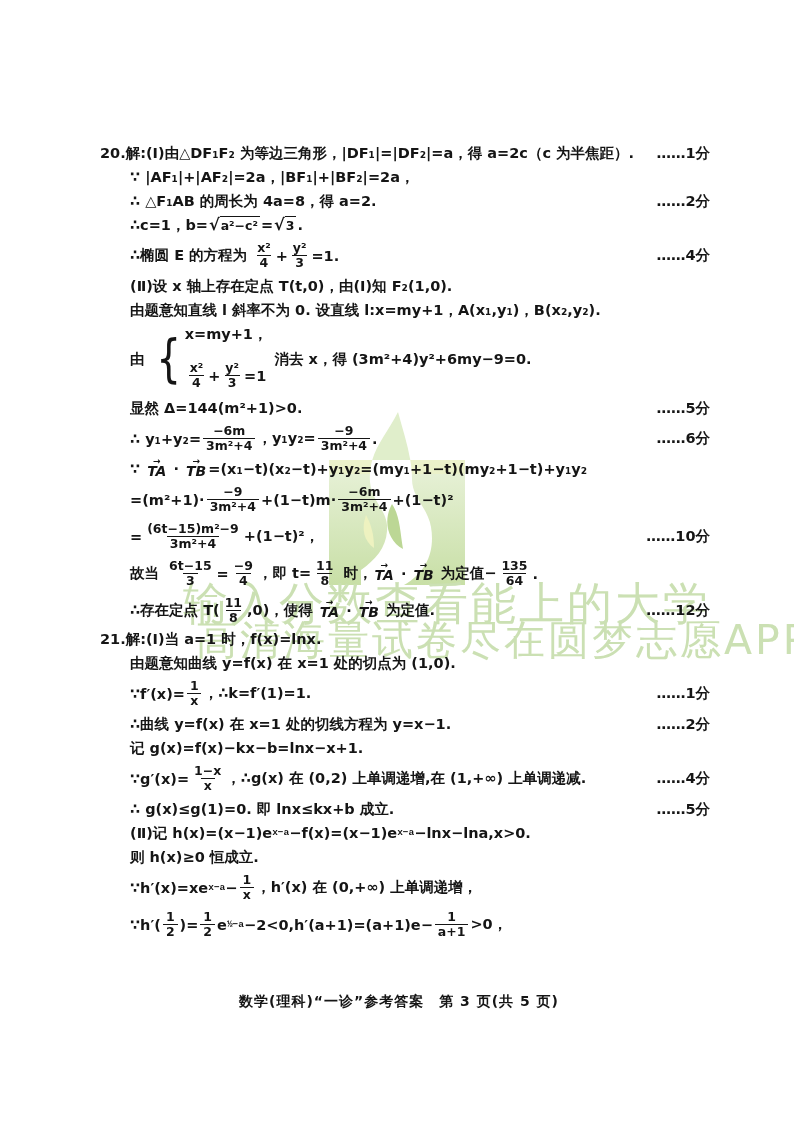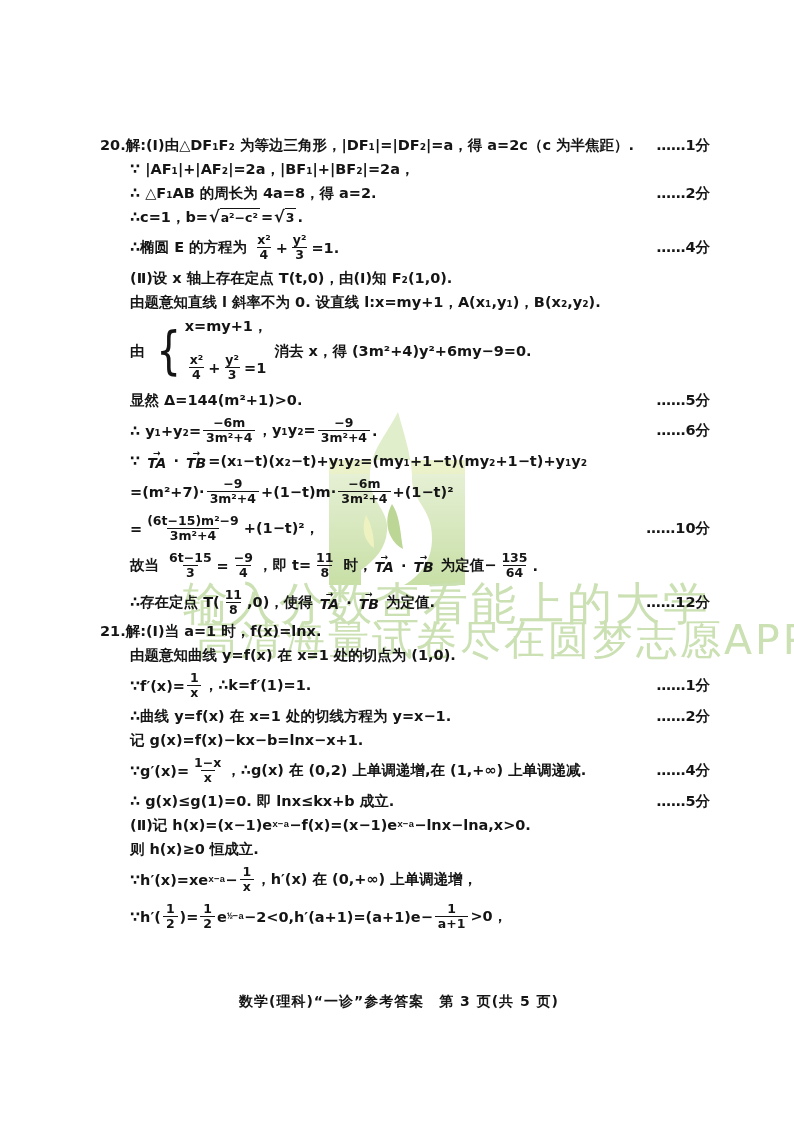--- a/index.html
+++ b/index.html
@@ -18,21 +18,21 @@
     position:absolute;
     color:#cbe0b3;
     font-weight:400;
     white-space:nowrap;
     letter-spacing:3px;
     line-height:1;
   }
   .wm-text.l1{left:183px;top:581px;font-size:45px;}
   .wm-text.l2{left:196px;top:620px;font-size:41px;}
   
-  .sol{position:absolute;left:0;top:132px;right:0;z-index:1;}
+  .sol{position:absolute;left:0;top:140px;right:0;z-index:1;}
   .line{
     display:flex;align-items:center;
     min-height:22px;
     margin:2px 84px 0 100px;
     font-size:14.5px;font-weight:700;
     white-space:pre;
   }
   .line.ind1{margin-left:130px;}
   .score{margin-left:auto;padding-left:8px;font-weight:700;}
   .t{white-space:pre;}
@@ -97,21 +97,21 @@
       <div class="line ind1"><span class="t">∵ |AF₁|+|AF₂|=2a，|BF₁|+|BF₂|=2a，</span></div>
       <div class="line ind1"><span class="t">∴ △F₁AB 的周长为 4a=8，得 a=2.</span><span class="score">……2分</span></div>
       <div class="line ind1"><span class="t">∴c=1，b=</span><span class="sq"><span class="rad">√</span><span class="bd">a²−c²</span></span><span class="t">=</span><span class="sq"><span class="rad">√</span><span class="bd">3</span></span><span class="t">.</span></div>
       <div class="line ind1"><span class="t">∴椭圆 E 的方程为 </span><span class="fr"><span class="n">x²</span><span class="d">4</span></span><span class="t">+</span><span class="fr"><span class="n">y²</span><span class="d">3</span></span><span class="t">=1.</span><span class="score">……4分</span></div>
       <div class="line ind1"><span class="t">(Ⅱ)设 x 轴上存在定点 T(t,0)，由(Ⅰ)知 F₂(1,0).</span></div>
       <div class="line ind1"><span class="t">由题意知直线 l 斜率不为 0. 设直线 l:x=my+1，A(x₁,y₁)，B(x₂,y₂).</span></div>
       <div class="line ind1"><span class="t">由 </span><span class="cs"><span class="br">{</span><span class="rows"><span class="row"><span class="t">x=my+1，</span></span><span class="row"><span class="fr"><span class="n">x²</span><span class="d">4</span></span><span class="t">+</span><span class="fr"><span class="n">y²</span><span class="d">3</span></span><span class="t">=1</span></span></span></span><span class="t"> 消去 x，得 (3m²+4)y²+6my−9=0.</span></div>
       <div class="line ind1"><span class="t">显然 Δ=144(m²+1)&gt;0.</span><span class="score">……5分</span></div>
       <div class="line ind1"><span class="t">∴ y₁+y₂=</span><span class="fr"><span class="n">−6m</span><span class="d">3m²+4</span></span><span class="t">，y₁y₂=</span><span class="fr"><span class="n">−9</span><span class="d">3m²+4</span></span><span class="t">.</span><span class="score">……6分</span></div>
       <div class="line ind1"><span class="t">∵ </span><span class="vc"><span class="ar">→</span><span class="bd">TA</span></span><span class="t"> · </span><span class="vc"><span class="ar">→</span><span class="bd">TB</span></span><span class="t">=(x₁−t)(x₂−t)+y₁y₂=(my₁+1−t)(my₂+1−t)+y₁y₂</span></div>
-      <div class="line ind1"><span class="t">=(m²+7)·</span><span class="fr"><span class="n">−9</span><span class="d">3m²+4</span></span><span class="t">+(1−t)m·</span><span class="fr"><span class="n">−6m</span><span class="d">3m²+4</span></span><span class="t">+(1−t)²</span></div>
+      <div class="line ind1"><span class="t">=(m²+1)·</span><span class="fr"><span class="n">−9</span><span class="d">3m²+4</span></span><span class="t">+(1−t)m·</span><span class="fr"><span class="n">−6m</span><span class="d">3m²+4</span></span><span class="t">+(1−t)²</span></div>
       <div class="line ind1"><span class="t">=</span><span class="fr"><span class="n">(6t−15)m²−9</span><span class="d">3m²+4</span></span><span class="t">+(1−t)²，</span><span class="score">……10分</span></div>
       <div class="line ind1"><span class="t">故当 </span><span class="fr"><span class="n">6t−15</span><span class="d">3</span></span><span class="t">=</span><span class="fr"><span class="n">−9</span><span class="d">4</span></span><span class="t">，即 t=</span><span class="fr"><span class="n">11</span><span class="d">8</span></span><span class="t"> 时，</span><span class="vc"><span class="ar">→</span><span class="bd">TA</span></span><span class="t"> · </span><span class="vc"><span class="ar">→</span><span class="bd">TB</span></span><span class="t"> 为定值−</span><span class="fr"><span class="n">135</span><span class="d">64</span></span><span class="t">.</span></div>
       <div class="line ind1"><span class="t">∴存在定点 T(</span><span class="fr"><span class="n">11</span><span class="d">8</span></span><span class="t">,0)，使得 </span><span class="vc"><span class="ar">→</span><span class="bd">TA</span></span><span class="t"> · </span><span class="vc"><span class="ar">→</span><span class="bd">TB</span></span><span class="t"> 为定值.</span><span class="score">……12分</span></div>
       <div class="line" style="margin-top: 0;"><span class="t">21.解:(Ⅰ)当 a=1 时，f(x)=lnx.</span></div>
       <div class="line ind1"><span class="t">由题意知曲线 y=f(x) 在 x=1 处的切点为 (1,0).</span></div>
       <div class="line ind1"><span class="t">∵f′(x)=</span><span class="fr"><span class="n">1</span><span class="d">x</span></span><span class="t">，∴k=f′(1)=1.</span><span class="score">……1分</span></div>
       <div class="line ind1"><span class="t">∴曲线 y=f(x) 在 x=1 处的切线方程为 y=x−1.</span><span class="score">……2分</span></div>
       <div class="line ind1"><span class="t">记 g(x)=f(x)−kx−b=lnx−x+1.</span></div>
       <div class="line ind1"><span class="t">∵g′(x)=</span><span class="fr"><span class="n">1−x</span><span class="d">x</span></span><span class="t">，∴g(x) 在 (0,2) 上单调递增,在 (1,+∞) 上单调递减.</span><span class="score">……4分</span></div>
       <div class="line ind1"><span class="t">∴ g(x)≤g(1)=0. 即 lnx≤kx+b 成立.</span><span class="score">……5分</span></div>

